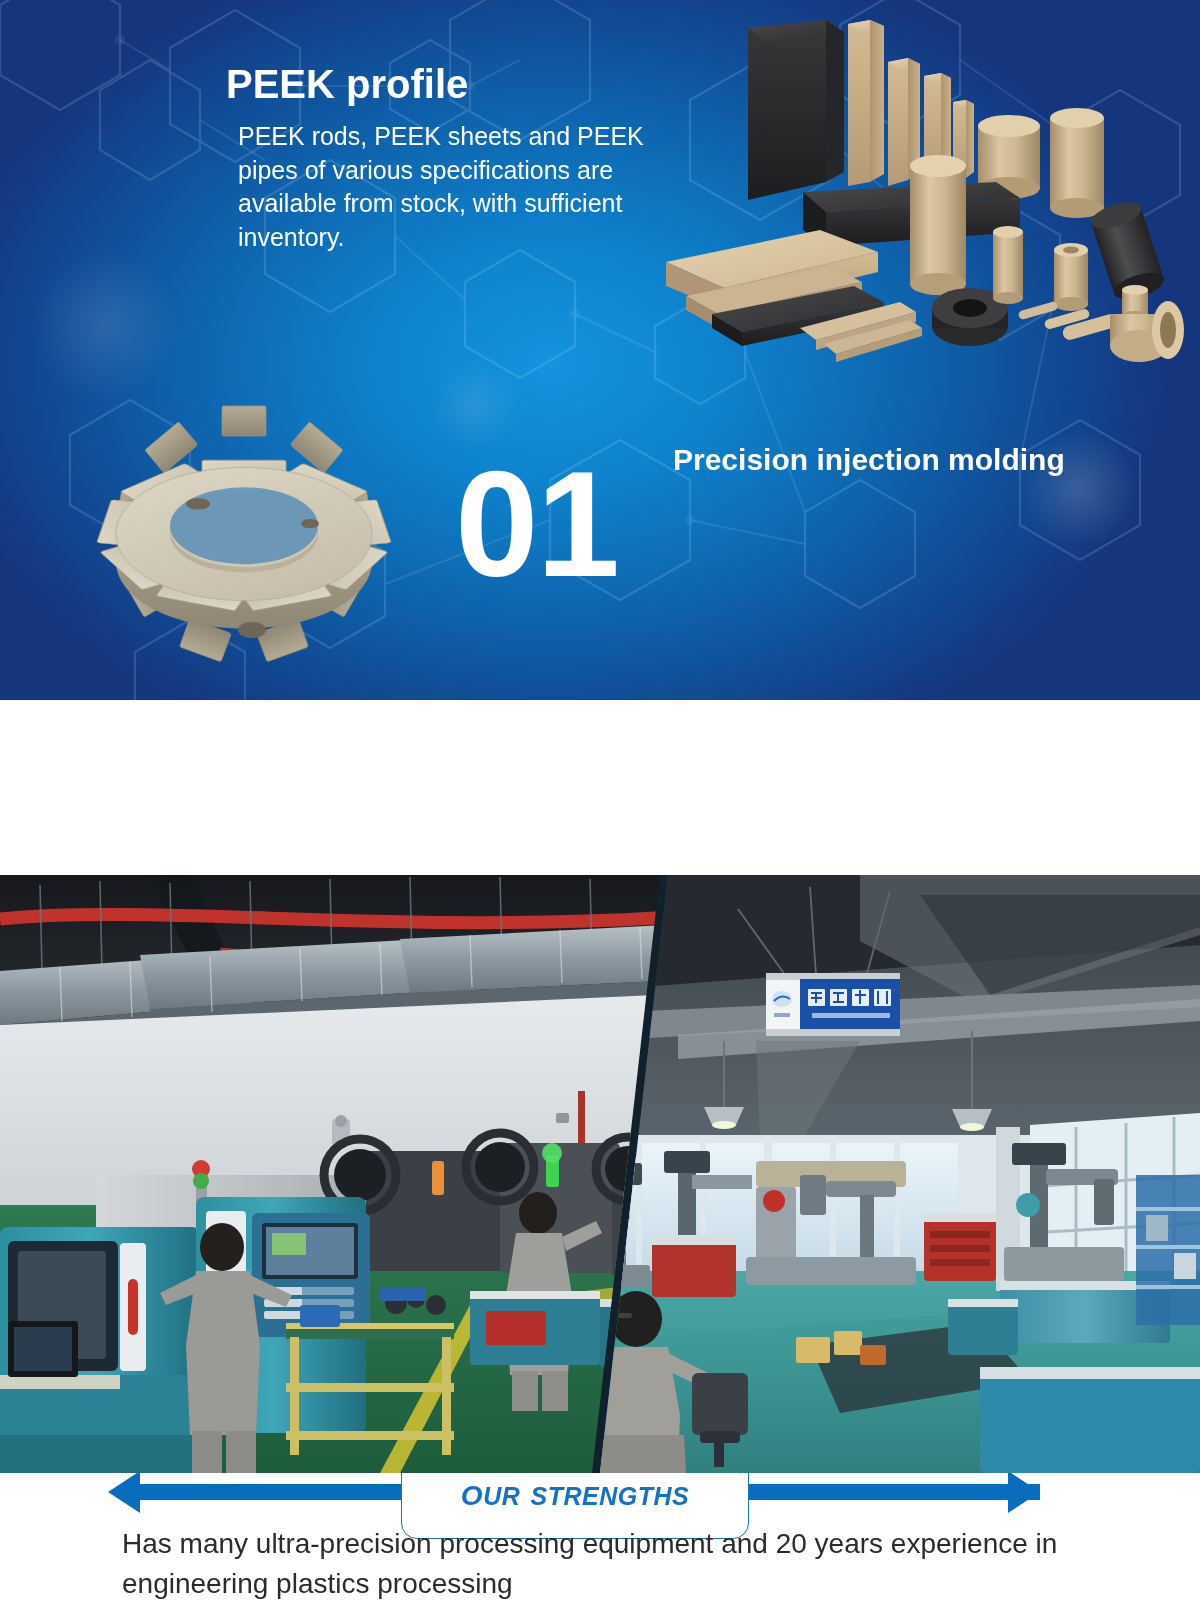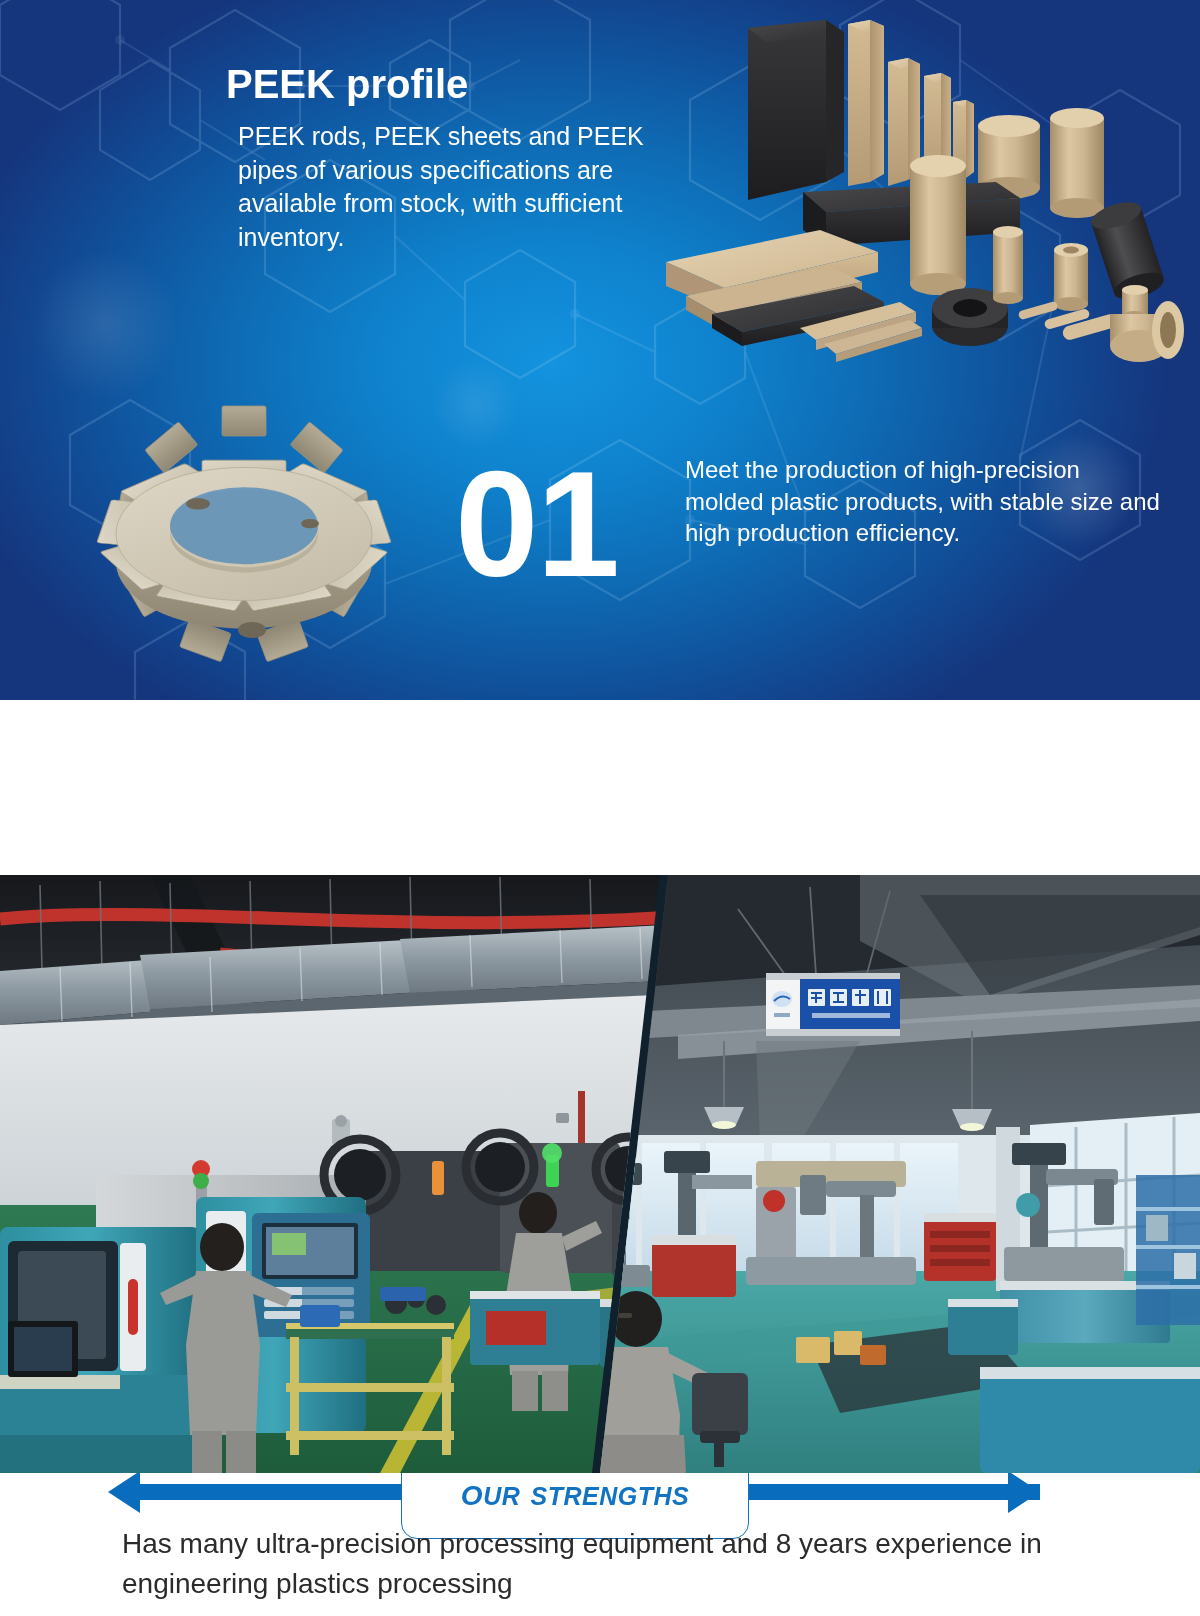--- a/index.html
+++ b/index.html
@@ -415,21 +415,21 @@
         </g>
 
         <ellipse cx="8" cy="96" rx="14" ry="8" fill="#6e6757"></ellipse>
       </g>
     </svg>
   </div>
 
   <div class="blk04">
     <div class="bignum">01</div>
     <div class="txtcol">
-      <p class="blk-body">Meet the production of high-precision molded plastic products, with stable size and high production efficiency.</p>
+      <h2 class="blk-title">Precision injection molding</h2>
     </div>
   </div>
 </section>
 
 <section class="strengths">
   <div class="arrow-head arrow-head-l"></div>
   <div class="arrow-line arrow-left-line"></div>
   <div class="arrow-line arrow-right-line"></div>
   <div class="arrow-head arrow-head-r"></div>
   <div class="strength-box">
@@ -811,13 +811,13 @@
         </g>
 
         <rect x="420" y="500" width="220" height="98" rx="6" fill="#2f89a8"></rect>
         <rect x="420" y="492" width="220" height="12" fill="#d5dfe4"></rect>
       </svg>
     </div>
   </div>
 
 </section>
 
-<p class="caption">Has many ultra-precision processing equipment and 8 years experience in engineering plastics processing</p>
+<p class="caption">Has many ultra-precision processing equipment and 20 years experience in engineering plastics processing</p>
 
 </body></html>

